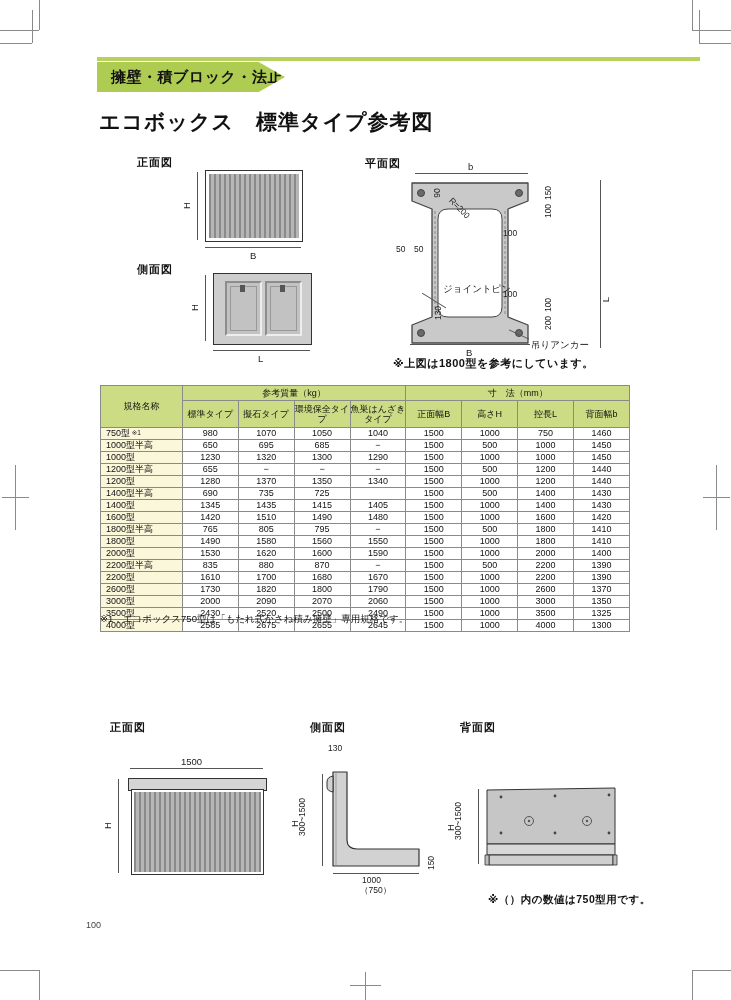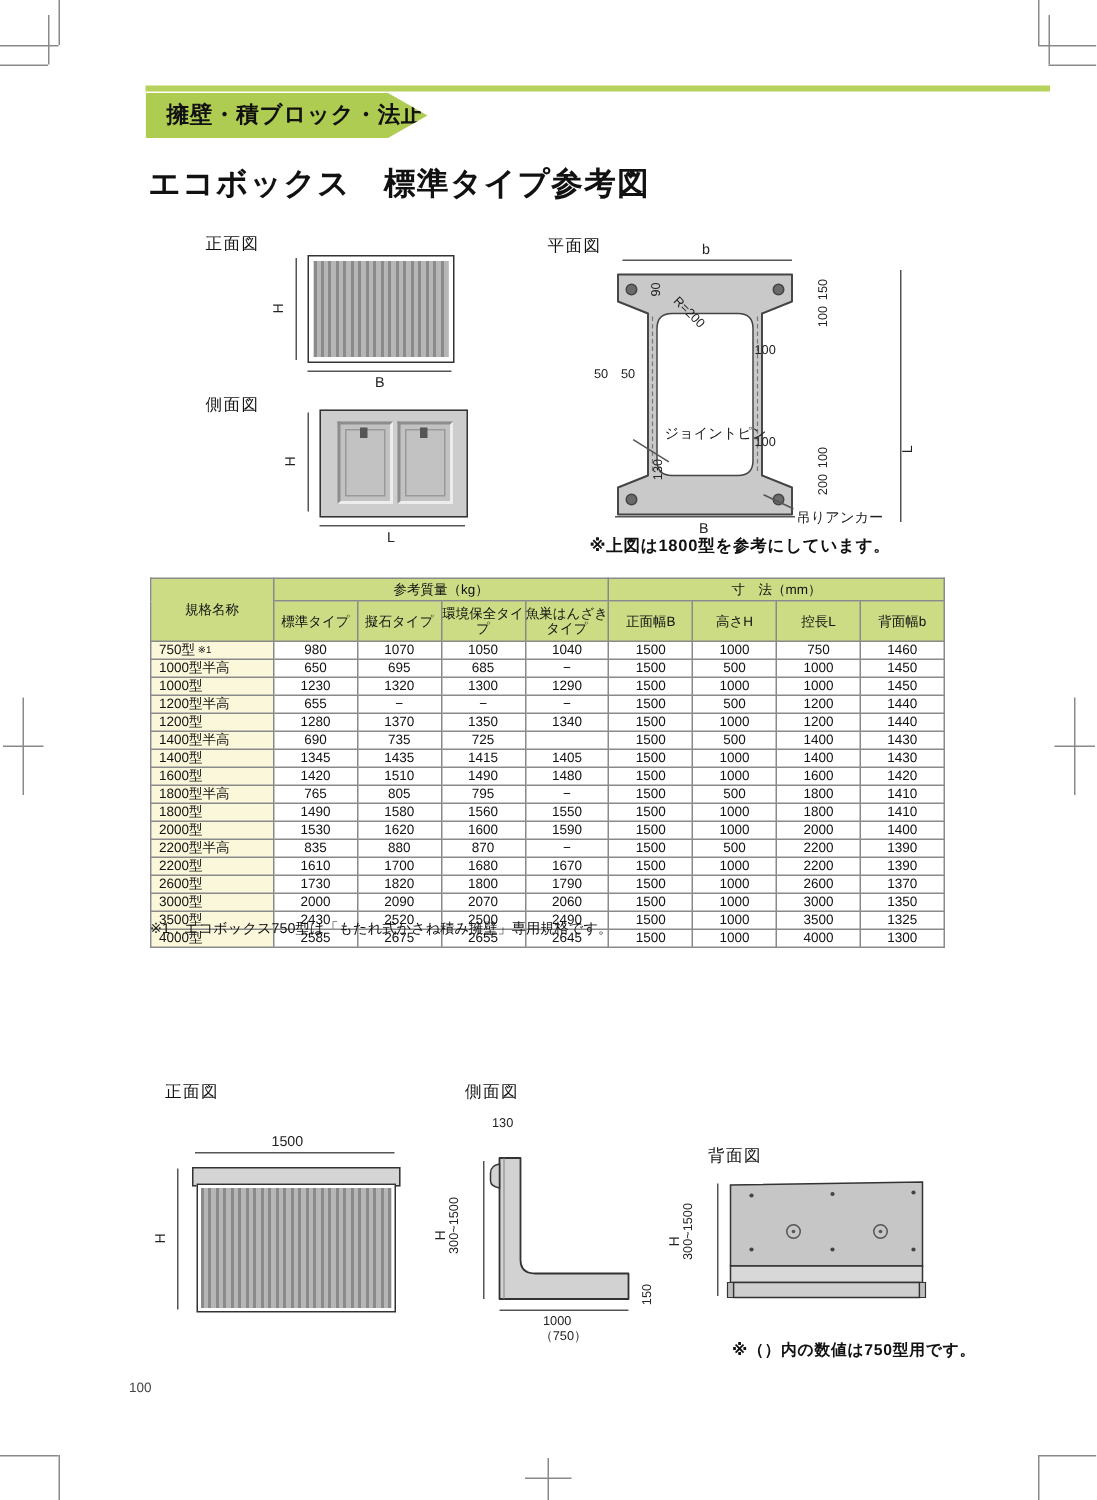--- a/index.html
+++ b/index.html
@@ -9,21 +9,21 @@
   .mark{position:absolute;background:#8a8a8a;}
   
   .thinline{position:absolute;left:97px;top:57px;width:603px;height:4px;background:#b6d25d;}
   .arrow-dark{position:absolute;left:97px;top:62px;width:188px;height:30px;background:#aecb52;
     clip-path:polygon(0 0,86% 0,100% 50%,86% 100%,0 100%);z-index:2;
     font-size:15px;font-weight:bold;line-height:30px;padding-left:14px;box-sizing:border-box;letter-spacing:0.5px;}
   .arrow-light{position:absolute;left:262px;top:62px;width:188px;height:30px;background:#d6e5a3;
     clip-path:polygon(0 0,86% 0,100% 50%,86% 100%,0 100%);z-index:1;
     font-size:13px;font-weight:bold;line-height:30px;text-align:center;letter-spacing:1px;}
   .h1{position:absolute;font-size:21px;font-weight:bold;letter-spacing:1px;}
-  .viewlabel{position:absolute;font-size:11px;font-weight:normal;letter-spacing:1px;}
+  .viewlabel{position:absolute;font-size:11px;font-weight:bold;letter-spacing:1px;}
   .dimlabel{position:absolute;font-size:9.5px;color:#222;white-space:nowrap;}
   .rot{transform:rotate(-90deg);transform-origin:center;}
   .dimline-v{position:absolute;border-left:1px solid #555;width:0;}
   .dimline-h{position:absolute;border-top:1px solid #555;height:0;}
   .leader{position:absolute;border-top:1px solid #555;height:0;}
   .stripes{background:repeating-linear-gradient(90deg,#8a8a8a 0 2px,#b6b6b6 2px 5px);}
   .facebox{position:absolute;border:1.5px solid #333;background:#fff;}
   .sideview{position:absolute;border:1.5px solid #333;background:#cdcdcd;}
   .panel{position:absolute;background:#c2c2c2;border:2px solid;border-color:#8d8d8d #ededed #ededed #8d8d8d;}
   .panel-inner{position:absolute;inset:3px;border:1px solid #999;}
@@ -372,21 +372,21 @@
   </svg>
   <div class="dimlabel" style="left:328px;top:743px;font-size:8.5px;">130</div>
   <div class="dimline-v" style="left:322px;top:774px;height:92px;"></div>
   <div class="dimlabel rot" style="left:291px;top:818px;">H</div>
   <div class="dimlabel rot" style="left:295px;top:812px;font-size:8.5px;transform:rotate(-90deg) translateY(-12px);">300~1500</div>
   <div class="dimline-h" style="left:333px;top:873px;width:86px;"></div>
   <div class="dimlabel" style="left:362px;top:875px;font-size:8.5px;">1000</div>
   <div class="dimlabel" style="left:360px;top:885px;font-size:8.5px;">（750）</div>
   <div class="dimlabel rot" style="left:424px;top:858px;font-size:8.5px;">150</div>
 
-  <div class="viewlabel" style="left:472px;top:720px;margin-top:43px;">背面図</div>
+  <div class="viewlabel" style="left:460px;top:720px;">背面図</div>
   <svg style="left:485px;top:787px;" width="132" height="80" viewBox="0 0 132 80">
     <path d="M2,3 L130,1 L130,57 L2,57 Z" fill="#c6c6c6" stroke="#333" stroke-width="1"></path>
     <path d="M2,57 L130,57 L130,68 L2,68 Z" fill="#d8d8d8" stroke="#333" stroke-width="1"></path>
     <path d="M4,68 L128,68 L128,78 L4,78 Z" fill="#cfcfcf" stroke="#333" stroke-width="1"></path>
     <path d="M0,68 L4,68 L4,78 L0,78 Z" fill="#bdbdbd" stroke="#333" stroke-width="0.8"></path>
     <path d="M128,68 L132,68 L132,78 L128,78 Z" fill="#bdbdbd" stroke="#333" stroke-width="0.8"></path>
     <circle cx="16" cy="10" r="1.4" fill="#444"></circle>
     <circle cx="70" cy="9" r="1.4" fill="#444"></circle>
     <circle cx="124" cy="8" r="1.4" fill="#444"></circle>
     <circle cx="16" cy="46" r="1.4" fill="#444"></circle>

